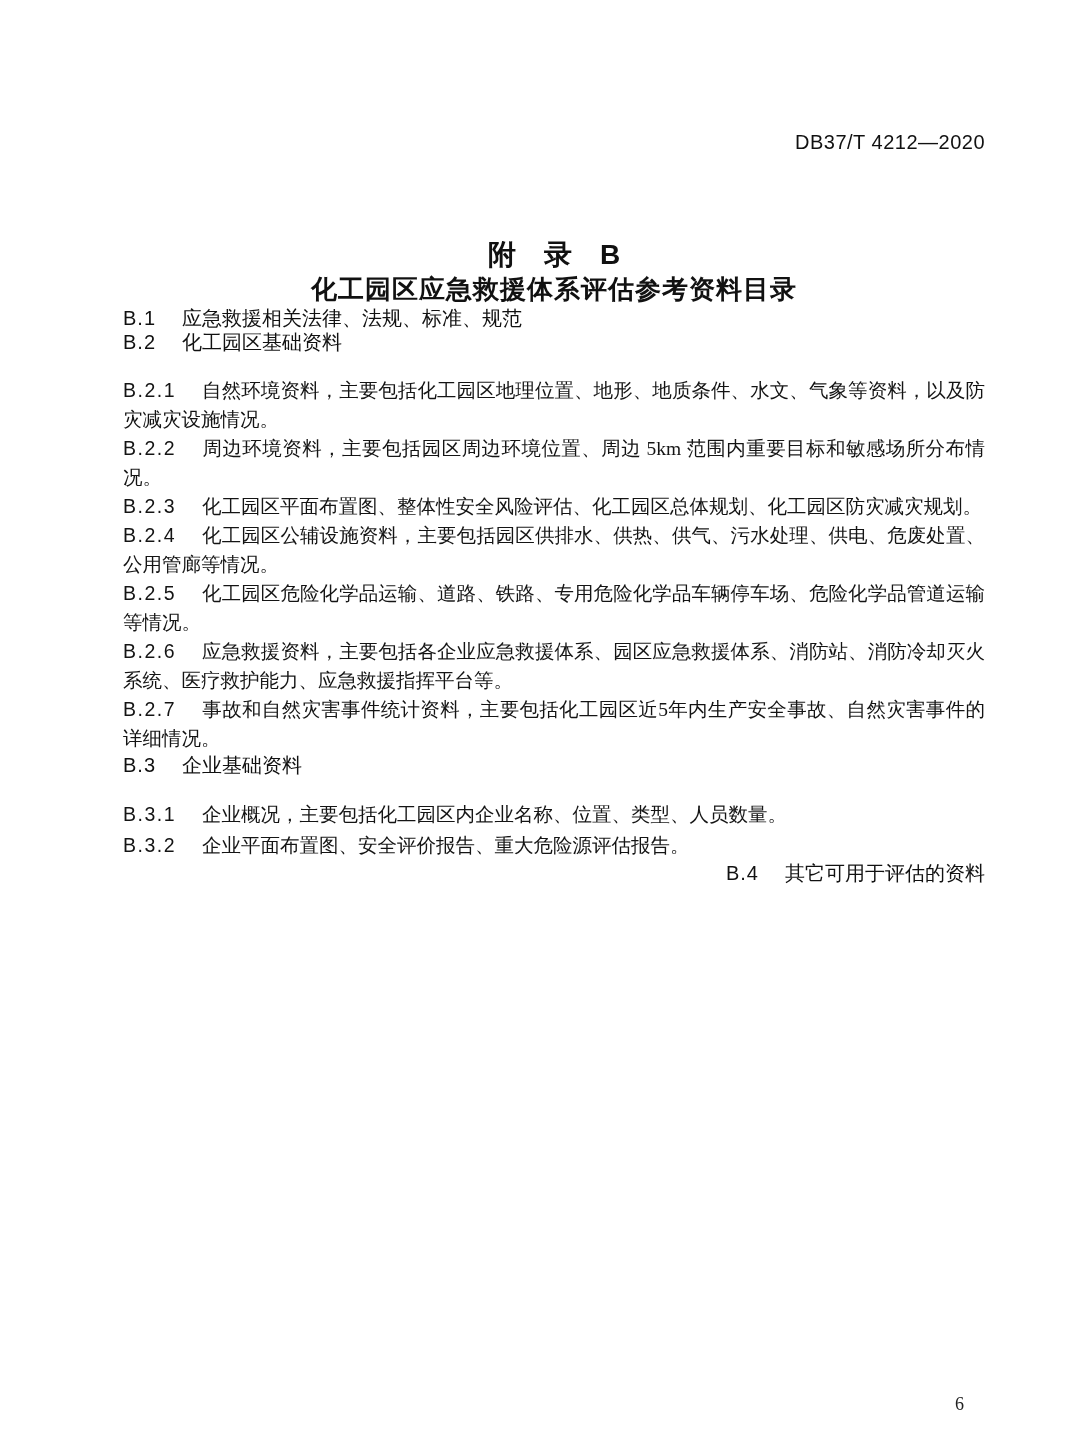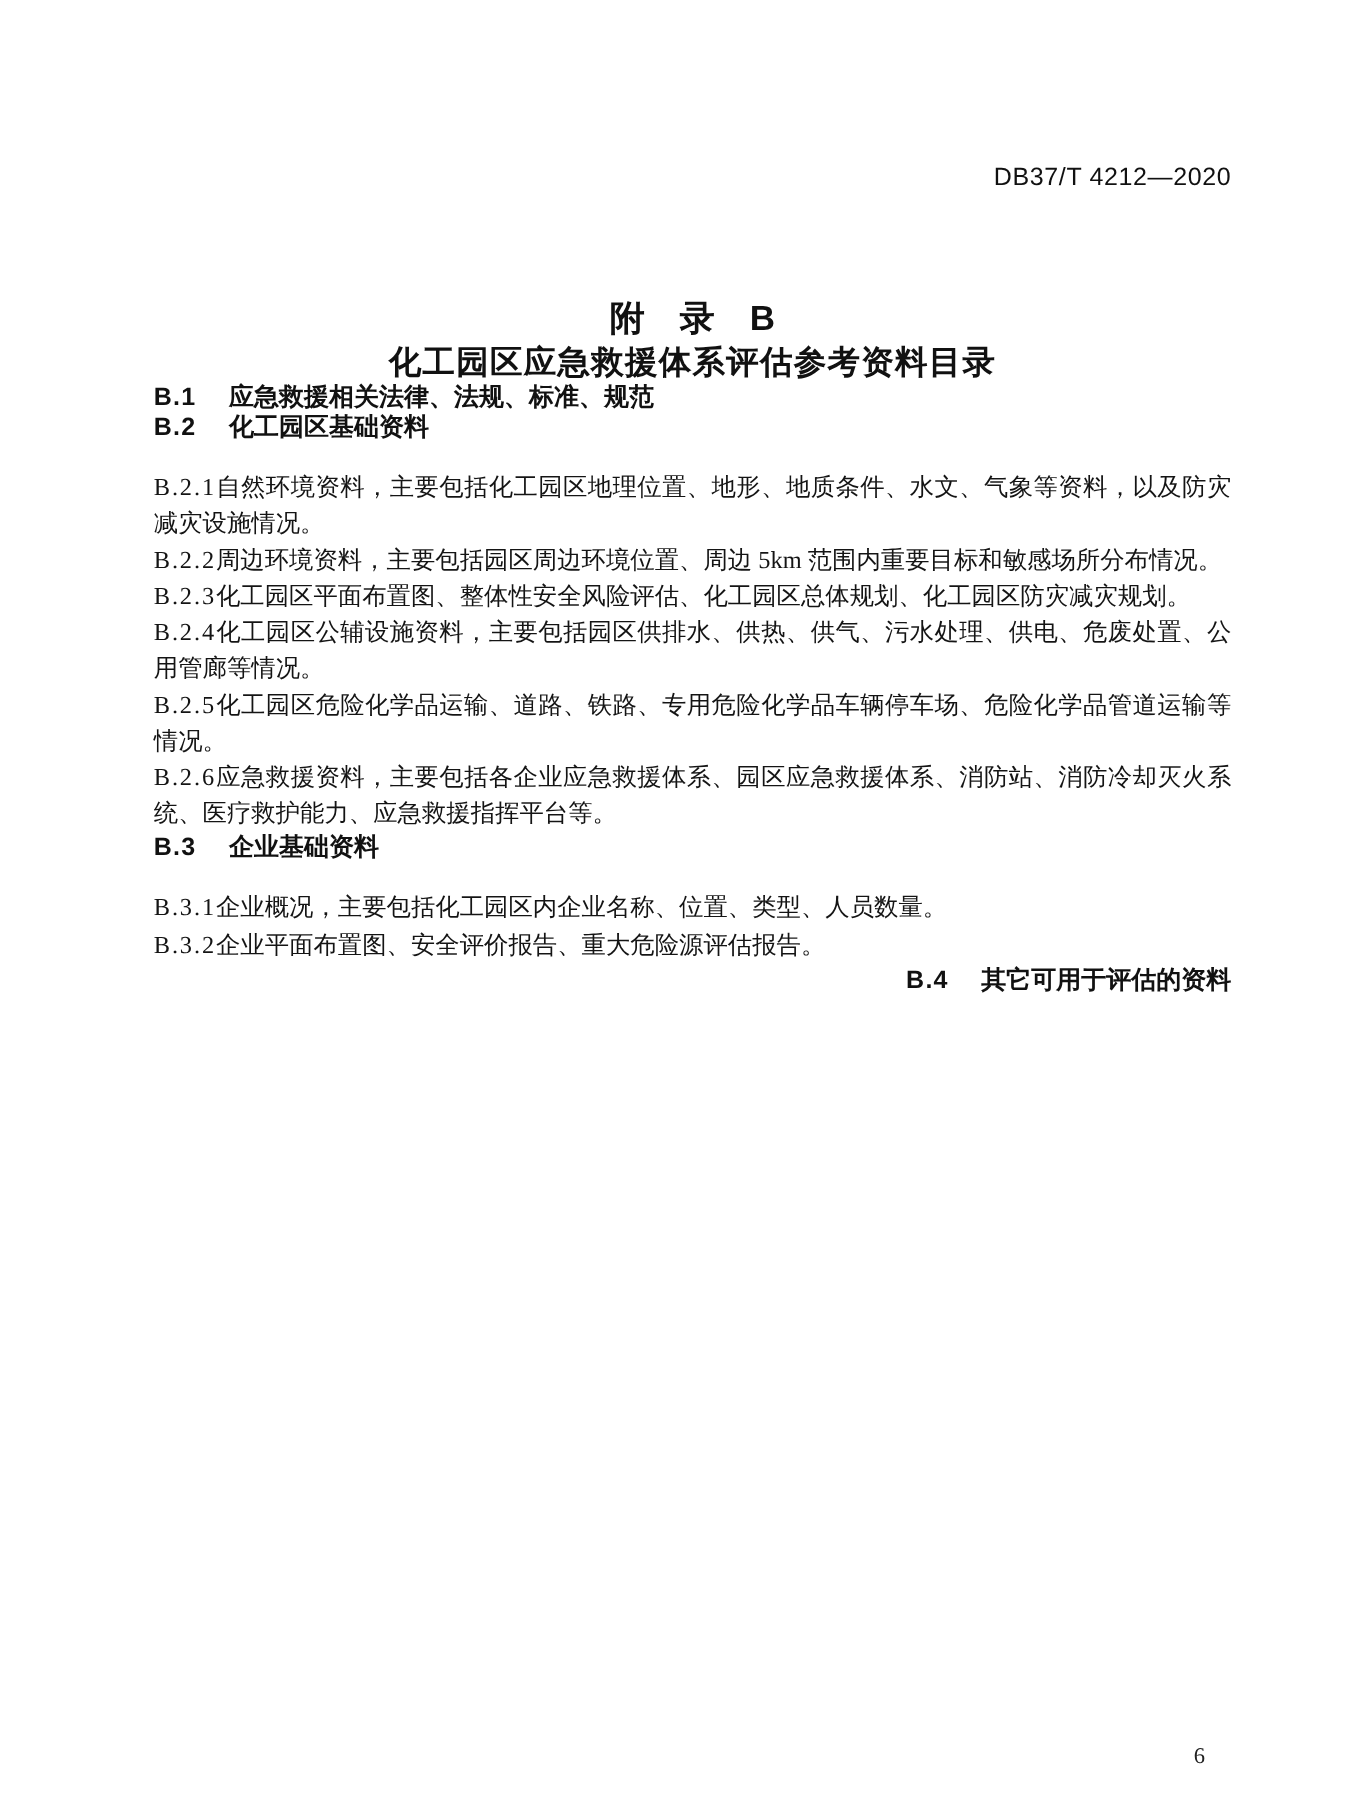--- a/index.html
+++ b/index.html
@@ -35,21 +35,21 @@
     color: #111;
   }
   .appendix-title  { font-size: 28px; line-height: 34px; }
   .appendix-note   { font-size: 20px; line-height: 30px; }
   .doc-title       { font-size: 26px; line-height: 34px; letter-spacing: 1px; }
 
   h2.sec {
     margin: 0;
     font-family: "Liberation Sans", "DejaVu Sans", sans-serif;
     font-size: 20px;
-    font-weight: bold;
+    font-weight: normal;
     line-height: 24px;
     color: #111;
   }
   h2.sec .sec-no { margin-right: 26px; letter-spacing: 1px; }
 
   .sec-b1 { margin-top: 24px; }
   .sec-b2 { margin-top: 32px; }
   .sec-b3 { margin-top: 22px; }
   .sec-b4 { margin-top: 32px; text-align: right; }
 
@@ -60,21 +60,22 @@
     margin: 0;
     font-size: 19.5px;
     line-height: 29px;
     text-align: justify;
     text-justify: inter-ideograph;
     color: #141414;
   }
   .items-b3 p.item { line-height: 30px; }
   p.item .item-no {
     letter-spacing: 1.5px;
-    font-family: Liberation Serif, serif;
+    margin-right: 26px;
+    font-family: Liberation Sans, sans-serif;
   }
 
   .page-number {
     position: absolute;
     top: 1394px;
     right: 116px;
     font-size: 18px;
     font-family: "Liberation Serif", "DejaVu Serif", serif;
     color: #222;
   }
@@ -111,20 +112,23 @@
     </p>
     <p class="item">
       <span class="item-no">B.2.4</span><span class="item-text">化工园区公辅设施资料，主要包括园区供排水、供热、供气、污水处理、供电、危废处置、公用管廊等情况。</span>
     </p>
     <p class="item">
       <span class="item-no">B.2.5</span><span class="item-text">化工园区危险化学品运输、道路、铁路、专用危险化学品车辆停车场、危险化学品管道运输等情况。</span>
     </p>
     <p class="item">
       <span class="item-no">B.2.6</span><span class="item-text">应急救援资料，主要包括各企业应急救援体系、园区应急救援体系、消防站、消防冷却灭火系统、医疗救护能力、应急救援指挥平台等。</span>
     </p>
+    <p class="item">
+      <span class="item-no">B.2.7</span><span class="item-text">事故和自然灾害事件统计资料，主要包括化工园区近5年内生产安全事故、自然灾害事件的详细情况。</span>
+    </p>
   </div>
 
   <h2 class="sec sec-b3">
     <span class="sec-no">B.3</span><span class="sec-title">企业基础资料</span>
   </h2>
 
   <div class="items items-b3">
     <p class="item">
       <span class="item-no">B.3.1</span><span class="item-text">企业概况，主要包括化工园区内企业名称、位置、类型、人员数量。</span>
     </p>

